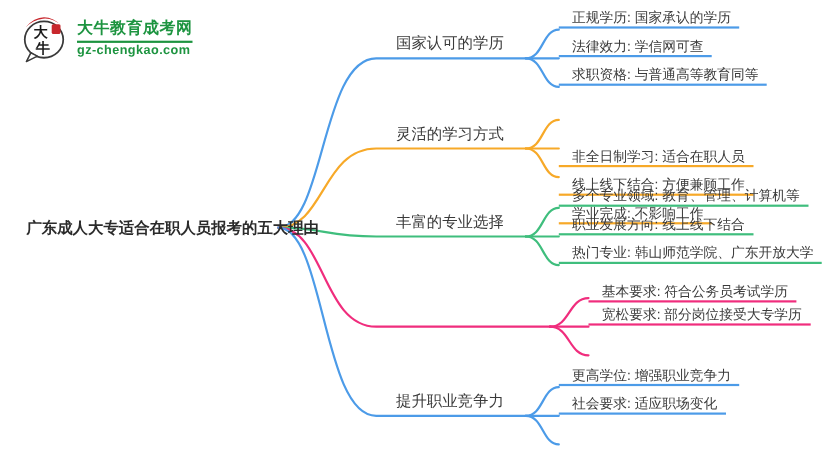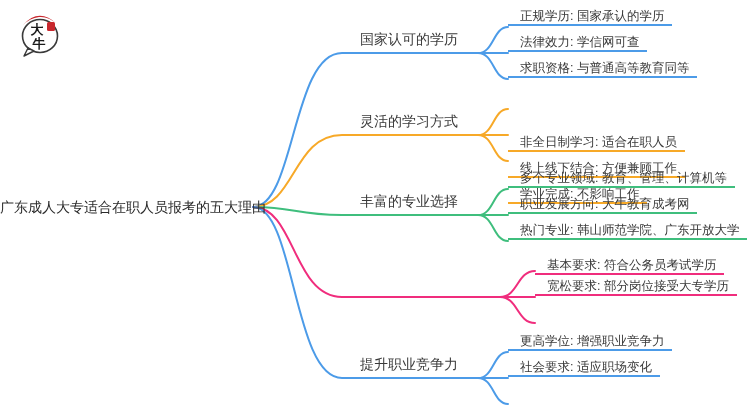--- a/index.html
+++ b/index.html
@@ -18,23 +18,24 @@
   .logo-badge { width: 44px; height: 48px; position: relative; flex: 0 0 auto; }
   .logo-text { margin-left: 8px; }
   .logo-title { font-size: 14.5px; font-weight: bold; color: #1d9440; letter-spacing: 0.5px; }
   .logo-sub {
     font-size: 11.5px; font-weight: bold; color: #1d9440; letter-spacing: 0.4px;
     border-top: 2px solid #1d9440; margin-top: 2px; padding-top: 1px;
   }
 
   
   .root-label {
-    position: absolute; left: 0; top: 197px; width: 240px; height: 20px;
+    position: absolute; left: 24px; top: 197px; width: 240px; height: 20px;
     line-height: 20px; text-align: left; font-size: 14px; color: #2b2b2b;
     white-space: nowrap;
+    font-weight: bold;
   }
   .branch-label {
     position: absolute; height: 20px; line-height: 20px; text-align: center;
     font-size: 14px; color: #3a3a3a; white-space: nowrap;
   }
   .leaf {
     position: absolute; height: 19px; line-height: 18px; font-size: 12.5px;
     color: #3a3a3a; white-space: nowrap; padding: 0 8px 0 12px;
     border-bottom: 2px solid #15803d;
   }
@@ -96,39 +97,43 @@
         <path d="M10,38 L6,46 L16,41 Z" fill="#ffffff" stroke="#3a3a3a" stroke-width="1.4" stroke-linejoin="round"></path>
 
         <path d="M5,15 Q21,-3 39,14 Q30,6 21,7 Q12,8 5,15 Z" fill="#c8272d"></path>
 
         <rect x="29" y="12" width="8" height="9" rx="1.5" fill="#c8272d"></rect>
 
         <text x="19" y="24" font-size="13" font-weight="bold" text-anchor="middle" fill="#1a1a1a" font-family="'DejaVu Serif','Liberation Serif',serif">大</text>
         <text x="21" y="38" font-size="13" font-weight="bold" text-anchor="middle" fill="#1a1a1a" font-family="'DejaVu Serif','Liberation Serif',serif">牛</text>
       </svg>
     </div>
+    <div class="logo-text">
+      <div class="logo-title">大牛教育成考网</div>
+      <div class="logo-sub">gz-chengkao.com</div>
+    </div>
   </div>
 
   <div class="root-label">广东成人大专适合在职人员报考的五大理由</div>
 
   <div class="branch-label" style="left:340px; top:29px;  width:138px;">国家认可的学历</div>
   <div class="branch-label" style="left:340px; top:111px; width:138px;">灵活的学习方式</div>
   <div class="branch-label" style="left:340px; top:191px; width:138px;">丰富的专业选择</div>
   <div class="branch-label" style="left:340px; top:354px; width:138px;">提升职业竞争力</div>
 
   <div class="leaf bd-blue" style="left:508px; top:7px;">正规学历: 国家承认的学历</div>
   <div class="leaf bd-blue" style="left:508px; top:33px;">法律效力: 学信网可查</div>
   <div class="leaf bd-blue" style="left:508px; top:59px;">求职资格: 与普通高等教育同等</div>
 
   <div class="leaf bd-orange" style="left:508px; top:89px;">非全日制学习: 适合在职人员</div>
   <div class="leaf bd-orange" style="left:508px; top:115px;text-align:center;">线上线下结合: 方便兼顾工作</div>
   <div class="leaf bd-orange" style="left:508px; top:141px;">学业完成: 不影响工作</div>
 
   <div class="leaf bd-green" style="left:508px; top:169px;">多个专业领域: 教育、管理、计算机等</div>
-  <div class="leaf bd-green" style="left:508px; top:195px;">职业发展方向: 大牛教育成考网</div>
+  <div class="leaf bd-green" style="left:508px; top:195px;">职业发展方向: 线上线下结合</div>
   <div class="leaf bd-green" style="left:508px; top:221px;">热门专业: 韩山师范学院、广东开放大学</div>
 
   <div class="leaf bd-pink" style="left:535px; top:236px;margin-top:20px;">基本要求: 符合公务员考试学历</div>
   <div class="leaf bd-pink" style="left:535px; top:277px;">宽松要求: 部分岗位接受大专学历</div>
 
   <div class="leaf bd-blue" style="left:508px; top:358px;">社会要求: 适应职场变化</div>
   <div class="leaf bd-blue" style="left:508px; top:332px;">更高学位: 增强职业竞争力</div>
 
 </div>
 

